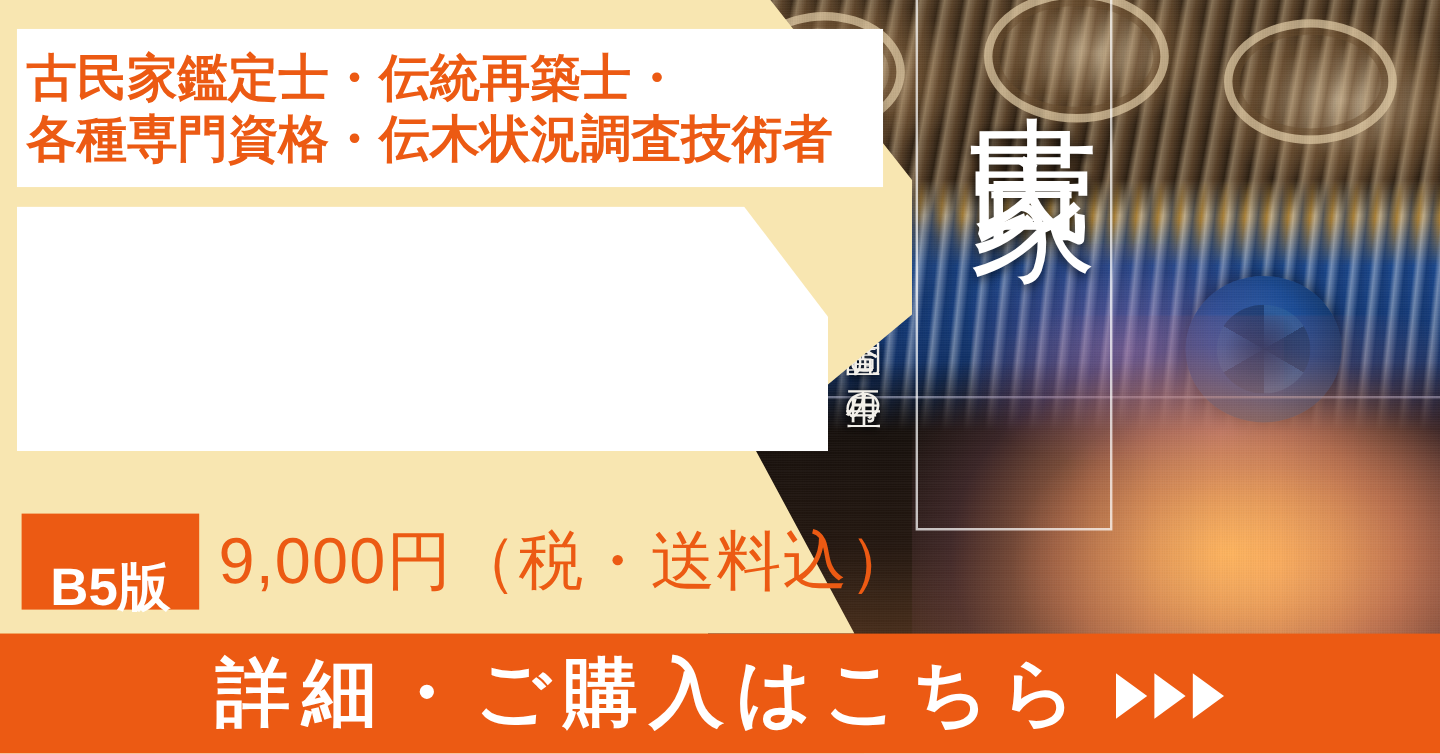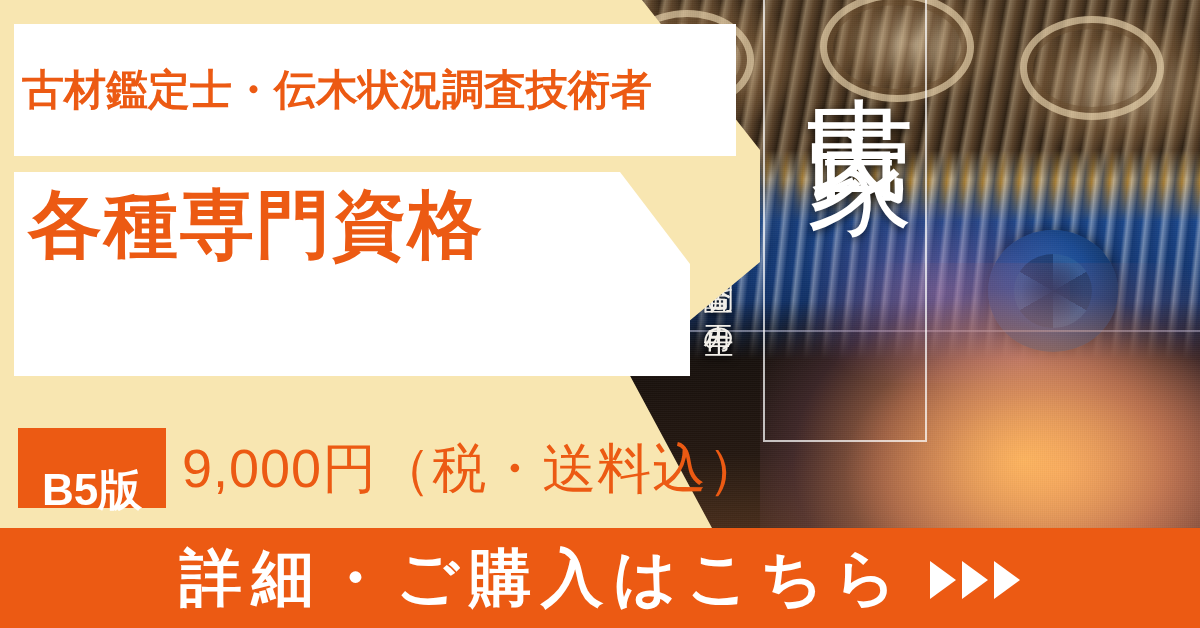--- a/index.html
+++ b/index.html
@@ -215,25 +215,25 @@
   <div class="cover-title">古民家</div>
   <div class="cover-sub">伝統構法 古民家活用のための調査と再生の</div>
 
   <svg class="cream-shape" width="1200" height="628" style="position:absolute;left:0;top:0;">
     <polygon points="0,0 642,0 760,150 760,262 628,372 712,528 0,528" fill="#f8e6b1"></polygon>
     <polygon points="0,0 642,0 700,74 700,0" fill="#f8e6b1" opacity="0"></polygon>
   </svg>
 
   <div class="box-top"></div>
   <div class="box-top-txt">
-    <div class="line-top">古材鑑定士・伝木状況調査技術者</div>
+    <div class="line-top">古民家鑑定士・伝統再築士・</div>
+    <div class="line-top">各種専門資格・伝木状況調査技術者</div>
   </div>
 
   <div class="box-mid"></div>
-  <div class="mid-l1">各種専門資格</div>
 
   <div class="badge">
     <span>B5版</span>
   </div>
   <div class="price">9,000円（税・送料込）</div>
 
   <div class="cta">
     <div class="cta-text">詳細・ご購入はこちら</div>
     <div class="arrows">
       <i></i>

